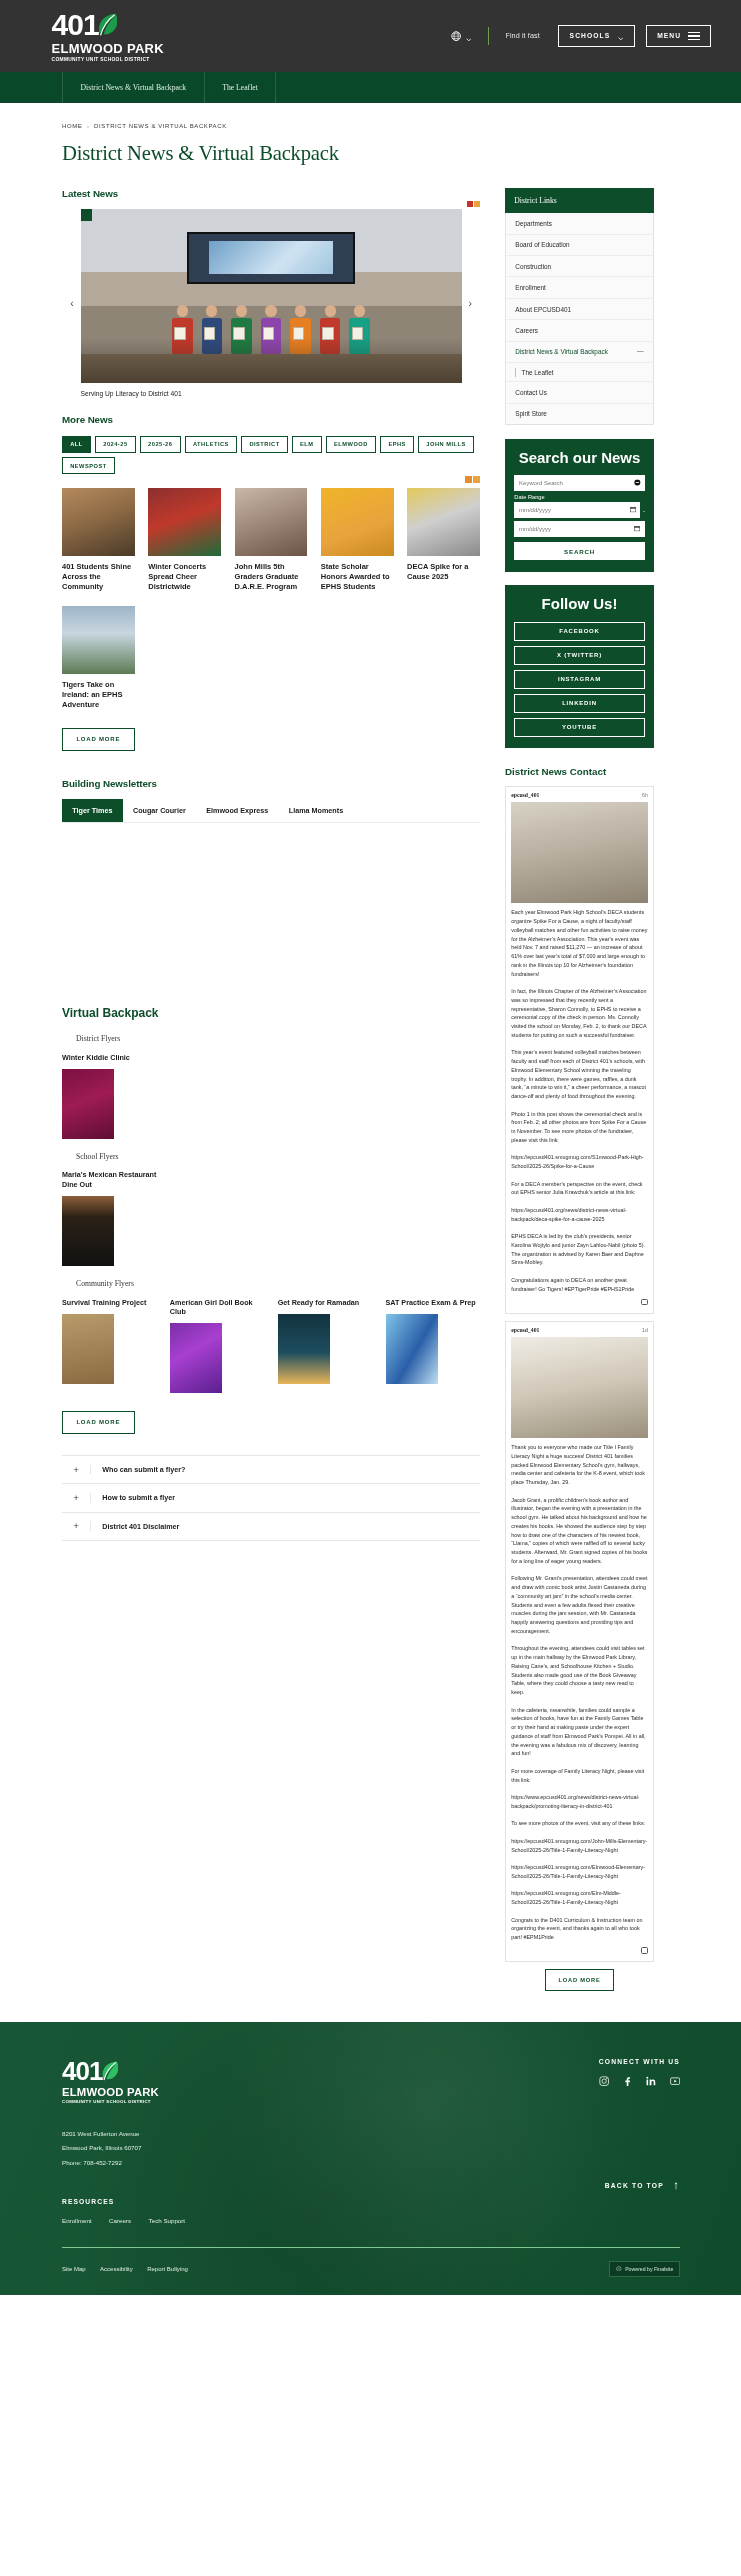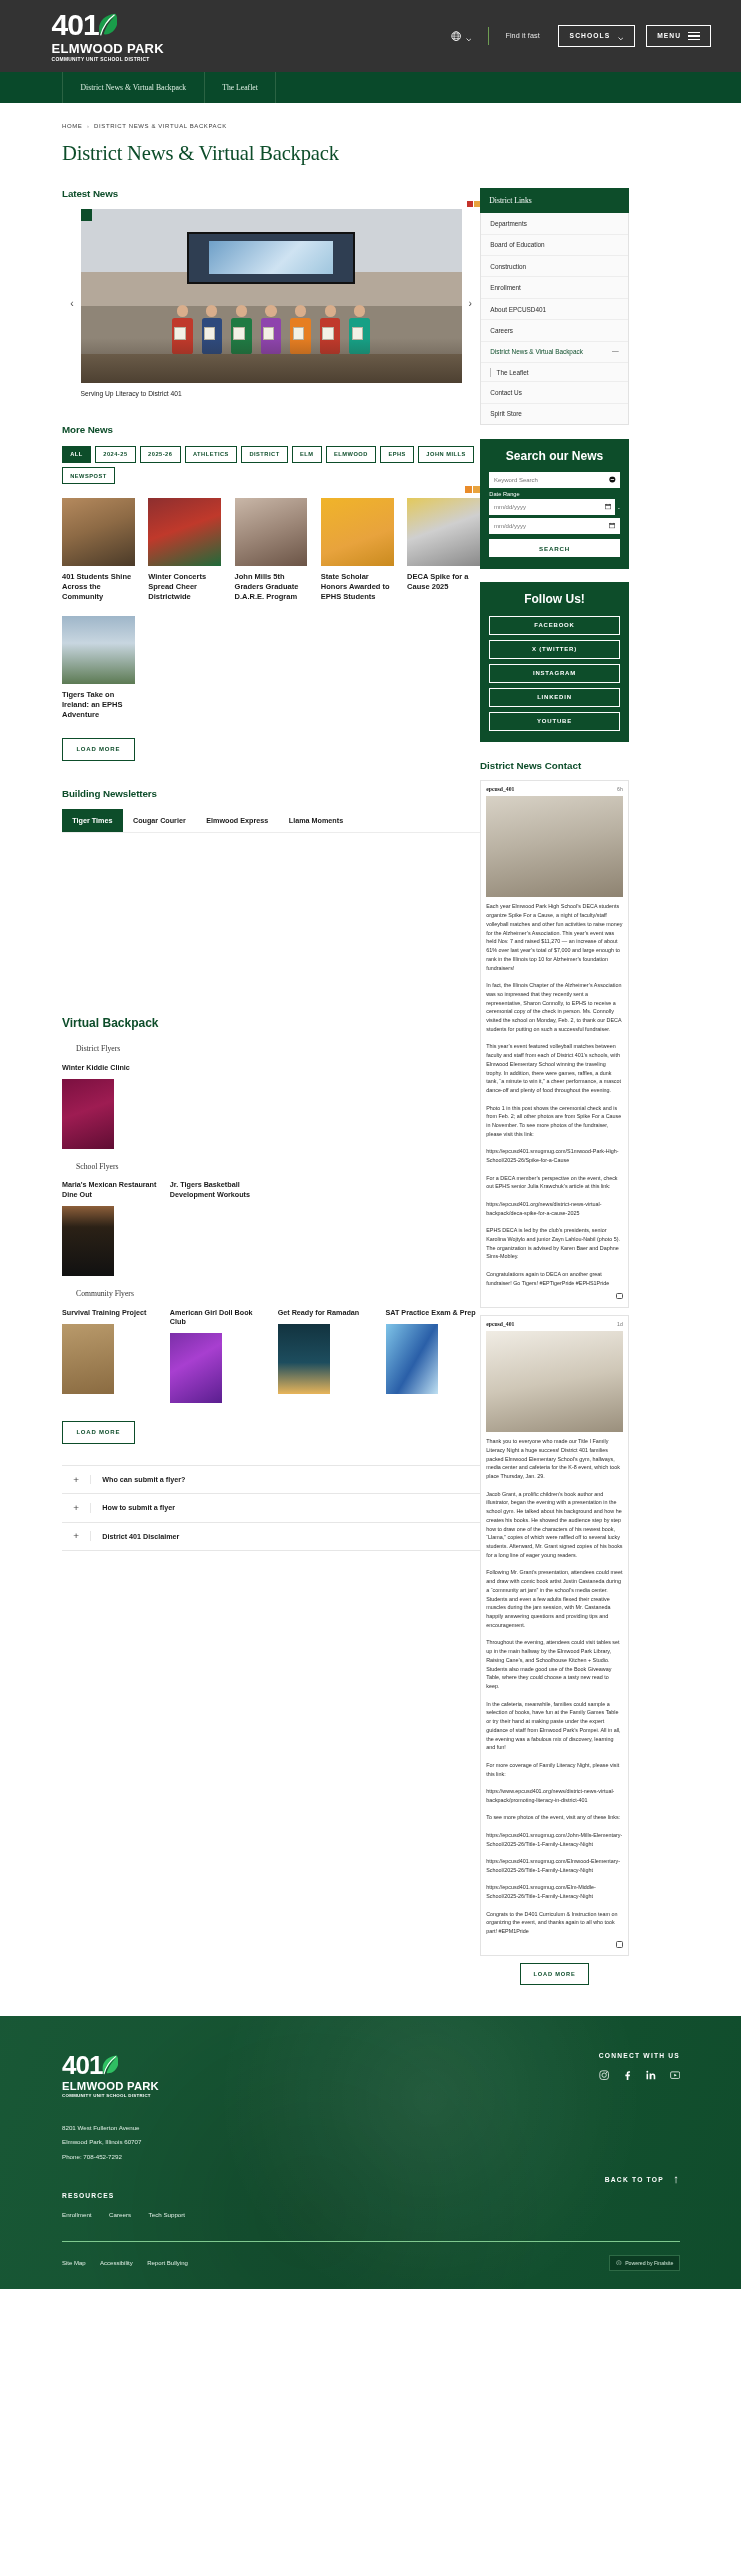--- a/index.html
+++ b/index.html
@@ -78,21 +78,21 @@
     padding:19.6px 0 0 62px;font-size:6px;letter-spacing:0.6px;color:#3b3b3b;
     display:flex;align-items:center;gap:4.6px;
   }
   .breadcrumb .sep{color:#9a9a9a;font-size:5.7px;}
   .breadcrumb a{color:#3b3b3b;text-decoration:none;cursor:pointer;}
   h1.page-title{
     font-family:"Liberation Serif", serif;color:#0d4d2a;font-size:20.6px;
     font-weight:400;padding:13.4px 0 0 62px;letter-spacing:-0.2px;
   }
 
-  .main-grid{display:flex;padding:23px 62px 0 62px;align-items:flex-start;}
+  .main-grid{display:flex;padding:23px 62px 0 62px;gap:25px;align-items:flex-start;}
   .col-main{width:418px;}
   .col-side{width:149px;}
 
   h2.sec{
     font-size:9.8px;color:#0d4d2a;font-weight:700;letter-spacing:-0.1px;margin-bottom:10.3px;
   }
 
   
   .hero{position:relative;width:418px;}
   .hero-imgwrap{
@@ -225,21 +225,21 @@
   .side-li:last-child{border-bottom:none;}
   .side-li.current{color:#0d4d2a;}
   .side-minus{color:#555;font-size:6.7px;line-height:1;}
   .side-sub{
     padding:5.7px 9.3px 5.7px 15.5px;font-size:6.4px;color:#2a2a2a;background:#fafafa;
     border-bottom:0.5px solid #ededed;cursor:pointer;position:relative;
   }
   .side-sub:before{content:"";position:absolute;left:9.3px;top:4.6px;bottom:4.6px;width:1px;background:#bdbdbd;}
 
   .green-card{background:#0d4d2a;padding:10.3px 9.3px 11.3px;}
-  .green-card h3{color:#fff;font-size:12px;font-weight:700;text-align:center;margin-bottom:9.3px;}
+  .green-card h3{color:#fff;font-size:15px;font-weight:700;text-align:center;margin-bottom:9.3px;}
   .inp{
     width:100%;height:15.5px;border:none;background:#fff;font-size:6px;color:#666;
     padding:0 13.4px 0 4.6px;font-family:"Liberation Sans",sans-serif;margin-bottom:3.6px;
     display:flex;align-items:center;position:relative;
   }
   .inp .ph{color:#767676;}
   .inp .ic{position:absolute;right:4.1px;top:50%;transform:translateY(-50%);}
   .lbl-sm{color:#fff;font-size:5.7px;margin:2.1px 0 2.1px;}
   .date-row{display:flex;align-items:center;gap:2.6px;margin-bottom:3.6px;}
   .date-row .inp{margin-bottom:0;flex:1;}
@@ -443,21 +443,21 @@
           <div class="hero-floor"></div>
           <div class="ribbon"></div>
           <div class="hero-corner"></div>
         </div>
         <div class="hero-arrow left">‹</div>
         <div class="hero-arrow right">›</div>
         <div class="hero-caption">Serving Up Literacy to District 401</div>
       </div>
 
       
-      <h2 class="sec" style="margin-top:27px">More News</h2>
+      <h2 class="sec" style="margin-top:17px">More News</h2>
       <div class="chips" id="news-filters">
           <div class="chip active">ALL</div>
           <div class="chip">2024-25</div>
           <div class="chip">2025-26</div>
           <div class="chip">ATHLETICS</div>
           <div class="chip">DISTRICT</div>
           <div class="chip">ELM</div>
           <div class="chip">ELMWOOD</div>
           <div class="chip">EPHS</div>
           <div class="chip">JOHN MILLS</div>
@@ -515,24 +515,20 @@
             <div class="flyer">
               <div class="flyer-title">Winter Kiddie Clinic</div>
               <div class="flyer-img art-cheer"></div>
             </div>
           </div>
           <h3 class="fl-group">School Flyers</h3>
           <div class="flyer-grid">
             <div class="flyer">
               <div class="flyer-title">Maria's Mexican Restaurant Dine Out</div>
               <div class="flyer-img art-maria"></div>
-            </div>
-            <div class="flyer">
-              <div class="flyer-title">Jr. Tigers Basketball Development Workouts</div>
-              <div class="flyer-img art-jr"></div>
             </div>
           </div>
           <h3 class="fl-group">Community Flyers</h3>
           <div class="flyer-grid">
             <div class="flyer">
               <div class="flyer-title">Survival Training Project</div>
               <div class="flyer-img art-survival"></div>
             </div>
             <div class="flyer">
               <div class="flyer-title">American Girl Doll Book Club</div>

